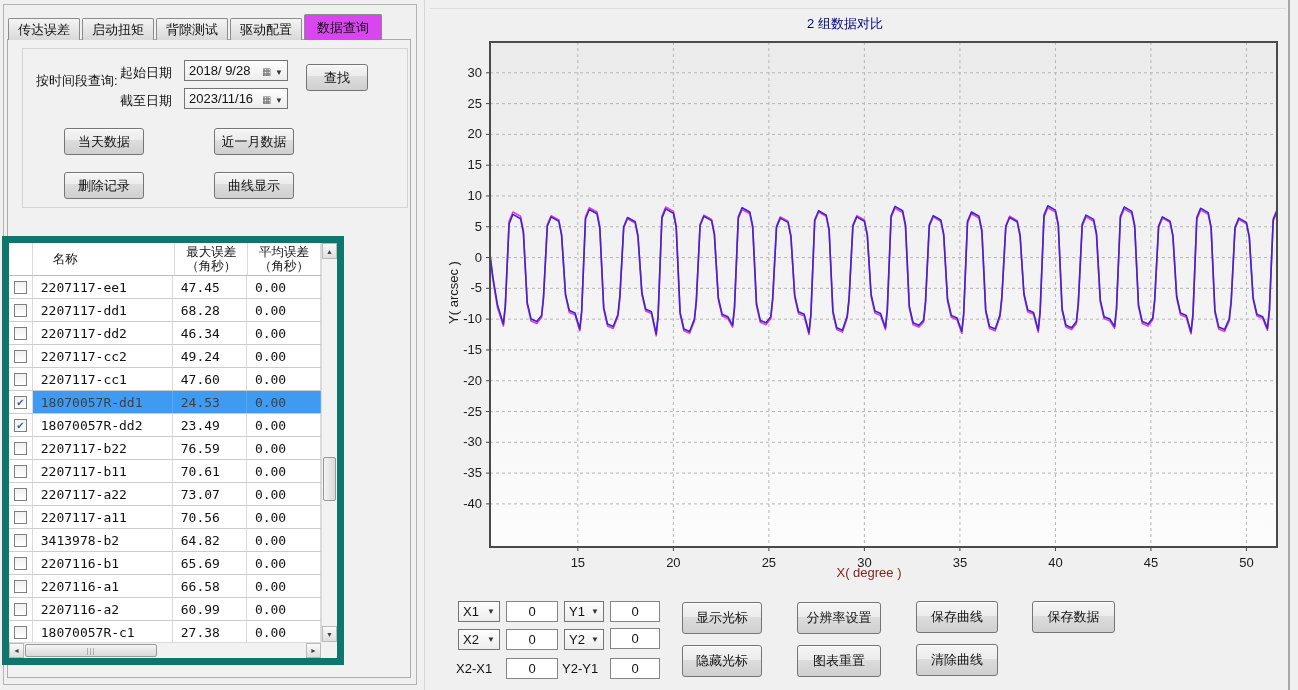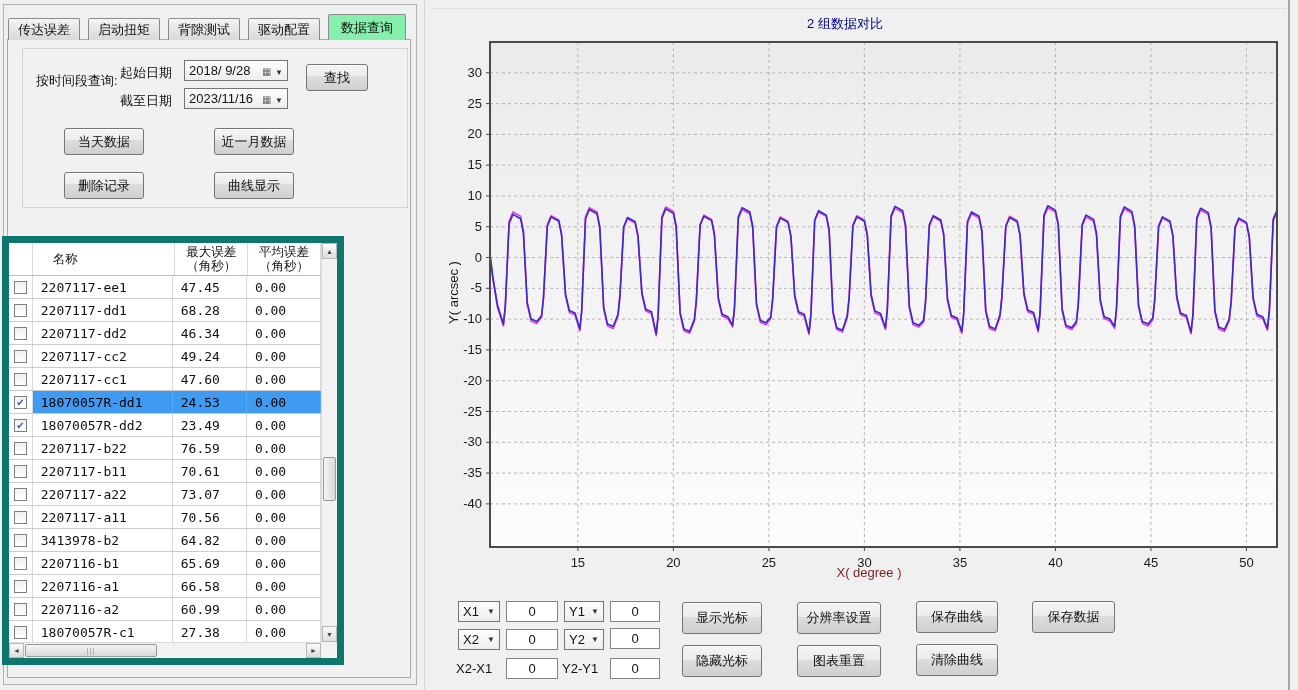--- a/index.html
+++ b/index.html
@@ -13,42 +13,42 @@
        box-shadow:inset 0 1px 0 #fdfdfd}
   .tbx{position:absolute;background:#fff;border:1px solid #848484;display:flex;
        align-items:center;justify-content:center;font-size:13px;box-sizing:border-box}
   .combo{position:absolute;border:1px solid #757575;background:linear-gradient(#fefefe,#ededed);
        display:flex;align-items:center;justify-content:space-between;padding:0 4px;
        font-size:13px;box-sizing:border-box}
   .ca{font-size:8px;color:#333}
   
   .lpanel{position:absolute;left:3px;top:4px;width:414px;height:681px;border:1px solid #b2b2b2;background:#f0f0f0;box-sizing:border-box}
   .tabstrip{position:absolute;left:8px;top:14px;height:26px;display:flex;align-items:flex-end}
-  .tab{height:22px;padding:0 9px;margin-right:8px;display:flex;align-items:center;
+  .tab{height:22px;padding:0 9px;margin-right:2px;display:flex;align-items:center;
        border:1px solid #8c8c8c;border-bottom:none;border-radius:2px 2px 0 0;
        background:linear-gradient(#f4f4f4,#d9d9d9);font-size:13px;box-sizing:border-box}
-  .tab.active{height:26px;background:#86efac;position:relative;z-index:3;padding:0 12px;font-weight:normal}
+  .tab.active{height:26px;background:#d946ef;position:relative;z-index:3;padding:0 12px;font-weight:normal}
   .tabpage{position:absolute;left:7px;top:39px;width:404px;height:639px;border:1px solid #ababab;background:#f1f1f1;box-sizing:border-box}
   .groupbox{position:absolute;left:22px;top:48px;width:386px;height:160px;border:1px solid #d4d4d4;background:#f1f1f1;box-sizing:border-box}
   
   *{box-sizing:border-box}
   .tablebox{position:absolute;left:2px;top:236px;width:342px;height:429px;background:#fff;border:7px solid #0f766e}
   .thead{position:absolute;left:0;top:0;right:16px;height:33px;background:#fff;border-bottom:1px solid #bdbdbd;display:flex}
   .hc{border-right:1px solid #dadada;display:flex;flex-direction:column;justify-content:center;align-items:center;font-size:12.5px;line-height:14px}
   .hc.first{width:29px}.hc.hname{width:170px;align-items:flex-start;padding-left:20px}
   .hc.hmax{width:89px}.hc.havg{width:89px}.hc.hfill{flex:1;border-right:none}
   .rows{position:absolute;left:0;top:33px;right:16px;bottom:16px;overflow:hidden}
   .trow{height:23px;display:flex;border-bottom:1px solid #cccccc}
   .cbcell{width:29px;border-right:1px solid #dadada;display:flex;align-items:center;justify-content:center;background:#fff}
   .cb{width:13px;height:13px;border:1px solid #7f7f7f;background:linear-gradient(#f0f0f0,#ffffff);
       font-size:10px;line-height:11px;text-align:center;color:#3c5fa8}
   .cell{display:flex;align-items:center;border-right:1px solid #dadada;padding-left:8px;
         font-family:"DejaVu Sans Mono","Liberation Mono",monospace;font-size:13px}
   .c-name{width:170px}.c-max{width:89px}.c-avg{width:89px}.fillc{flex:1;border-right:none}
-  .trow.sel .cell,.trow.sel .fillc{background:#3f9bf2;color:#000000;border-right-color:#5caaf5}
+  .trow.sel .cell,.trow.sel .fillc{background:#3f9bf2;color:#404040;border-right-color:#5caaf5}
   
   .vsb{position:absolute;top:0;right:0;width:16px;bottom:16px;background:#f2f2f2;border-left:1px solid #dcdcdc}
   .hsb{position:absolute;left:0;bottom:0;right:16px;height:16px;background:#f2f2f2;border-top:1px solid #dcdcdc}
   .sbbtn{position:absolute;display:flex;align-items:center;justify-content:center;
          background:linear-gradient(#fafafa,#dedede);border:1px solid #b9b9b9;font-size:7px;color:#444}
   .vthumb{position:absolute;left:1px;right:1px;top:214px;height:44px;border:1px solid #989898;border-radius:2px;
           background:linear-gradient(90deg,#f4f4f4,#d9d9d9)}
   .hthumb{position:absolute;top:1px;bottom:1px;left:16px;width:132px;border:1px solid #989898;border-radius:2px;
           background:linear-gradient(#f4f4f4,#d9d9d9);display:flex;align-items:center;justify-content:center;
           font-size:7px;color:#8a8a8a;letter-spacing:1px}

